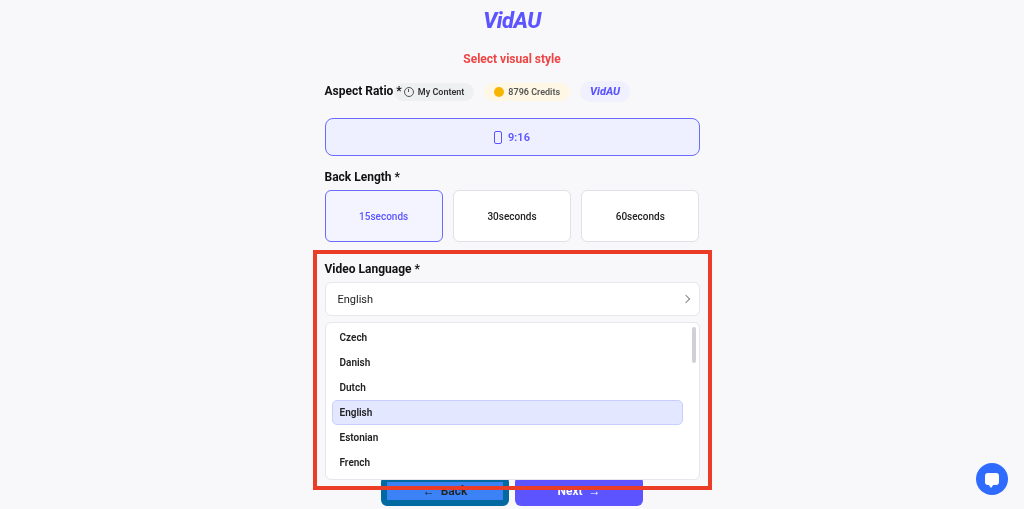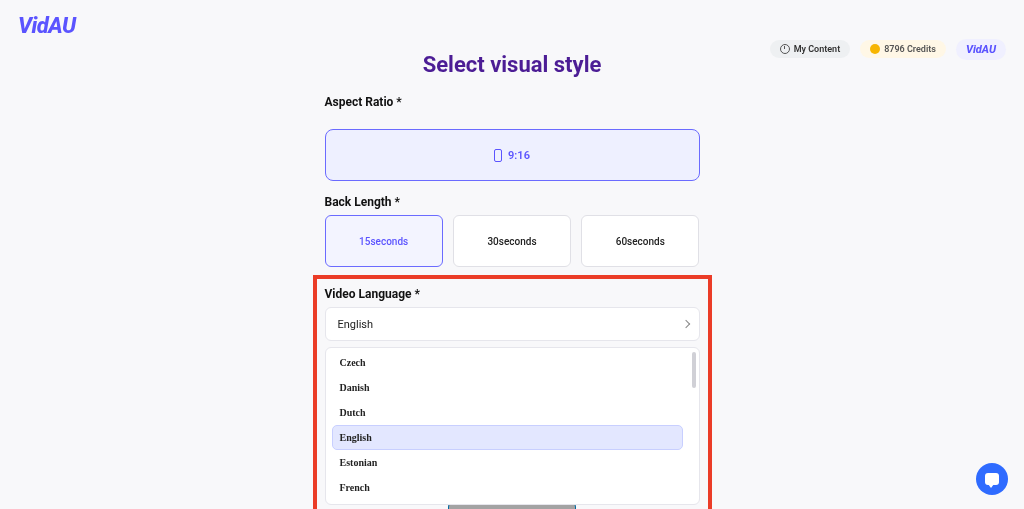--- a/index.html
+++ b/index.html
@@ -10,20 +10,21 @@
     height: 509px;
     overflow: hidden;
     position: relative;
   }
   .topbar {
     display: flex;
     align-items: center;
     justify-content: space-between;
     padding: 8px 18px 0 18px;
     height: 42px;
+    flex-direction: column;
   }
   .logo {
     font-weight: 800;
     font-style: italic;
     font-size: 22px;
     color: #5b54ff;
     letter-spacing: -0.5px;
   }
   .topbar-right {
     display: flex;
@@ -64,23 +65,23 @@
     background: #555;
   }
   .coin-icon {
     width: 10px; height: 10px;
     background: #f7b500;
     border-radius: 50%;
   }
 
   .page-title {
     text-align: center;
-    font-size: 22px;
+    font-size: 12px;
     font-weight: 700;
-    color: #4c1d95;
+    color: #ef4444;
     margin-top: 10px;
     margin-bottom: 18px;
   }
 
   .form-area {
     width: 375px;
     margin: 0 auto;
   }
   .highlight-wrap {
     border: 4px solid #eb3c27;
@@ -98,21 +99,21 @@
   .field-label::after { content: " *"; }
 
   .aspect-pill {
     display: flex;
     align-items: center;
     justify-content: center;
     gap: 6px;
     border: 1px solid #6b6bff;
     background: #eef0ff;
     border-radius: 8px;
-    height: 52px;
+    height: 38px;
     color: #5b54ff;
     font-size: 11px;
     font-weight: 600;
     margin-top: 20px;
   }
   .device-icon {
     width: 8px; height: 13px;
     border: 1.4px solid #5b54ff;
     border-radius: 2px;
   }
@@ -166,21 +167,20 @@
   .dropdown {
     background: #fff;
     border: 1px solid #e6e6ec;
     border-radius: 6px;
     height: 158px;
     overflow: hidden;
     position: relative;
   }
   .dropdown-list {
     padding: 2px 16px 2px 6px;
-    font-family: Liberation Serif, serif;
   }
   .dropdown-item {
     font-size: 10px;
     font-weight: 600;
     color: #222;
     padding: 7px 8px;
     border-radius: 5px;
   }
   .dropdown-item.selected {
     background: #e3e7ff;
@@ -209,22 +209,22 @@
     min-width: 128px;
     border-radius: 6px;
     font-size: 12px;
     font-weight: 600;
     display: flex;
     align-items: center;
     justify-content: center;
     gap: 6px;
   }
   .btn-back {
-    background: #a3a3a3;
-    border: 1px solid #0369a1;
+    background: #3b82f6;
+    border: 6px solid #0369a1;
     color: #222;
   }
   .btn-next {
     background: #5b54ff;
     color: #fff;
   }
   .arrow-left::before { content: "←"; font-size: 12px; }
   .arrow-right::after { content: "→"; font-size: 12px; }
 
   .chat-fab {
@@ -314,19 +314,22 @@
         <div class="dropdown-item">Estonian</div>
         <div class="dropdown-item">French</div>
       </div>
     </div>
   </div>
 
   <div class="footer-btns">
     <div class="btn btn-back arrow-left">
       <span>Back</span>
     </div>
+    <div class="btn btn-next arrow-right">
+      <span>Next</span>
+    </div>
   </div>
 
 </div>
 
 <div class="chat-fab">
   <div class="chat-bubble"></div>
 </div>
 
 </body></html>

